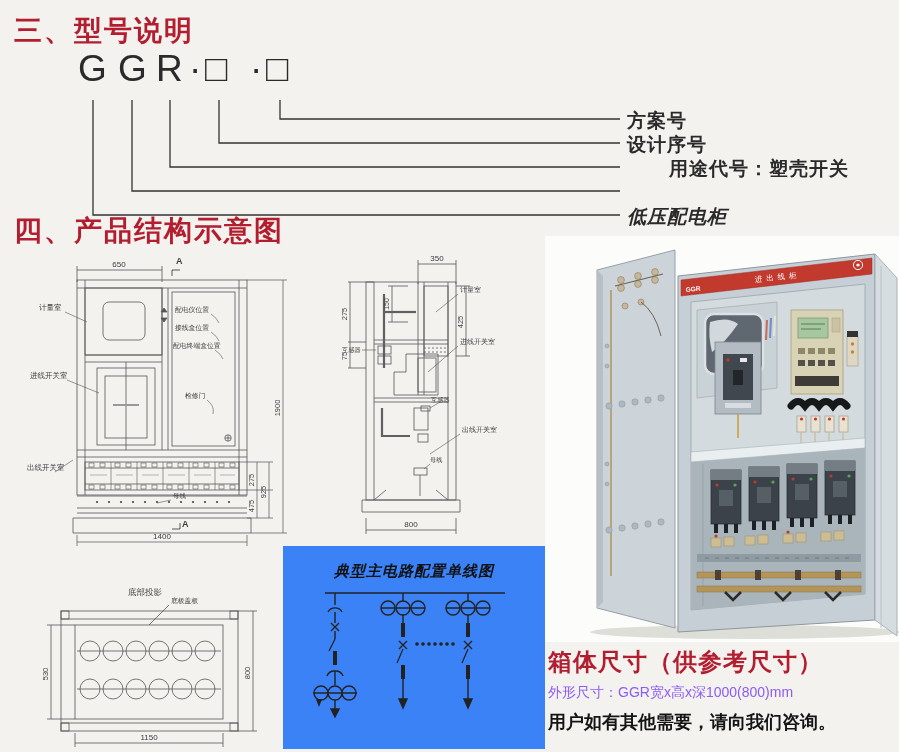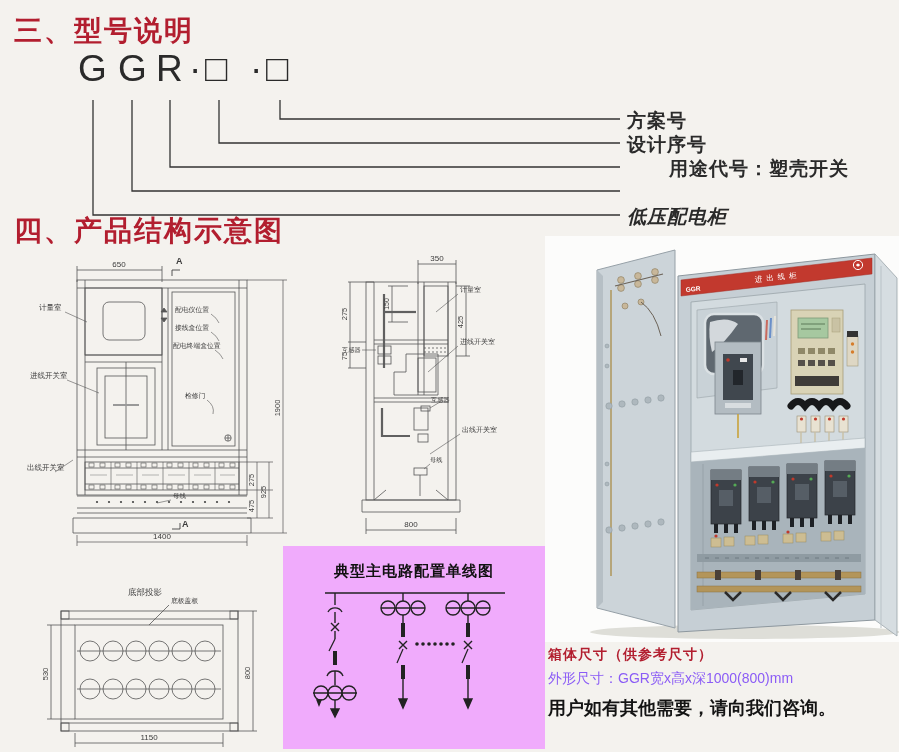--- a/index.html
+++ b/index.html
@@ -18,29 +18,30 @@
     font-weight:500;line-height:1;
   }
   .fork-label{
     position:absolute;left:627px;font-size:19px;font-weight:bold;color:#2a2a2a;
     white-space:nowrap;letter-spacing:1px;
   }
   svg text{font-family:"Liberation Sans","DejaVu Sans",sans-serif;}
   .draw text{fill:#3c3c3c;}
   .sld-box{
     position:absolute;left:283px;top:546px;width:262px;height:203px;
-    background:#f0abfc;
+    background:#3b82f6;
+    font-style:italic;
   }
   .sld-title{
     text-align:center;font-size:15px;font-weight:bold;color:#111;
     padding-top:16px;letter-spacing:1px;
   }
   .photo-wrap{position:absolute;left:545px;top:236px;width:354px;height:406px;background:#fcfcfb;}
   .spec{position:absolute;left:548px;top:646px;width:350px;}
-  .spec-head{color:#b21e2f;font-weight:bold;font-size:14px;letter-spacing:1px;}
+  .spec-head{color:#b21e2f;font-weight:bold;font-size:24px;letter-spacing:1px;}
   .spec-line{font-size:14px;color:#8b5cf6;margin-top:6px;line-height:1.25;}
   .spec-note{font-size:18px;color:#141414;font-weight:bold;margin-top:8px;}
 </style>
 </head>
 <body>
 
 <div class="page">
 
   <div class="abs sec-title" style="left:14px;top:12px;">三、型号说明</div>
 

